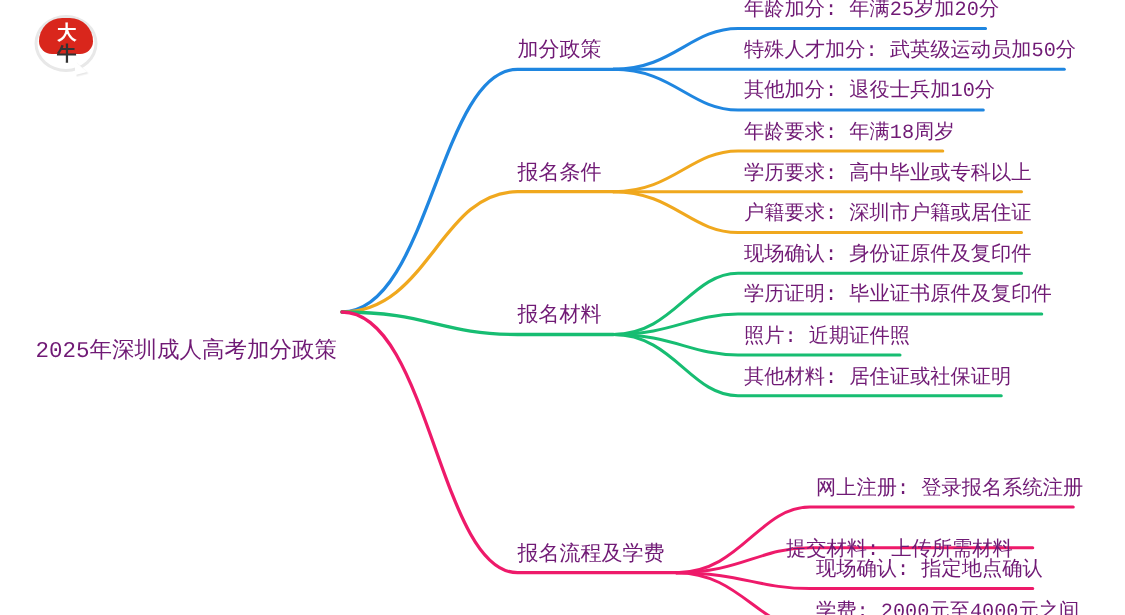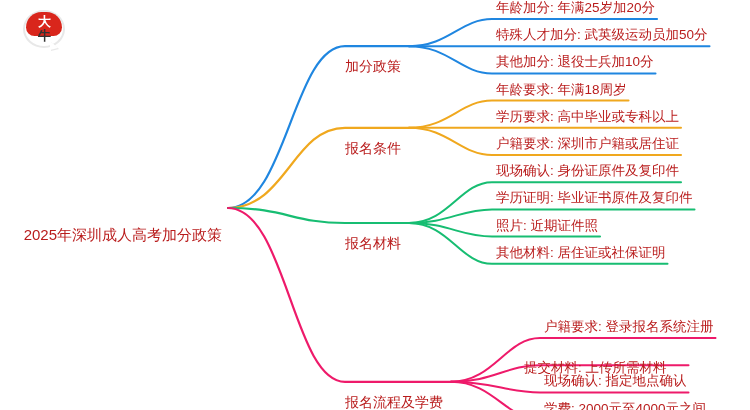--- a/index.html
+++ b/index.html
@@ -107,31 +107,30 @@
     left: 0;
     top: 0;
     width: 750px;
     height: 410px;
   }
   #map svg { display: block; }
 
   .node-label {
     position: absolute;
     white-space: nowrap;
-    color: #b91c1c;
-    font-family: Liberation Sans, sans-serif;
+    color: #701a75;
+    font-family: Liberation Mono, monospace;
   }
   .root-label {
     font-size: 15px;
     line-height: 18px;
   }
   .branch-label {
     font-size: 14px;
     line-height: 17px;
-    margin-top: 32px;
   }
   .leaf-label {
     font-size: 13.5px;
     line-height: 16px;
   }
 </style>
 </head>
 <body>
 
 <div id="logo">
@@ -176,18 +175,18 @@
       <div class="node-label branch-label" style="left: 345px; top: 107.8px;">报名条件</div>
       <div class="node-label leaf-label" style="left: 496px; top: 81.6px;">年龄要求: 年满18周岁</div>
       <div class="node-label leaf-label" style="left: 496px; top: 108.8px;">学历要求: 高中毕业或专科以上</div>
       <div class="node-label leaf-label" style="left: 496px; top: 136px;">户籍要求: 深圳市户籍或居住证</div>
       <div class="node-label branch-label" style="left: 345px; top: 203px;">报名材料</div>
       <div class="node-label leaf-label" style="left: 496px; top: 163.2px;">现场确认: 身份证原件及复印件</div>
       <div class="node-label leaf-label" style="left: 496px; top: 190.4px;">学历证明: 毕业证书原件及复印件</div>
       <div class="node-label leaf-label" style="left: 496px; top: 217.6px;">照片: 近期证件照</div>
       <div class="node-label leaf-label" style="left: 496px; top: 244.8px;">其他材料: 居住证或社保证明</div>
       <div class="node-label branch-label" style="left: 345px; top: 361.8px;">报名流程及学费</div>
-      <div class="node-label leaf-label" style="left: 544px; top: 319px;">户籍要求: 登录报名系统注册</div>
+      <div class="node-label leaf-label" style="left: 544px; top: 319px;">网上注册: 登录报名系统注册</div>
       <div class="node-label leaf-label" style="left: 524px; top: 346.2px; margin-top: 14px;">提交材料: 上传所需材料</div>
       <div class="node-label leaf-label" style="left: 544px; top: 373.4px;">现场确认: 指定地点确认</div>
       <div class="node-label leaf-label" style="left: 544px; top: 400.6px;">学费: 2000元至4000元之间</div>
     </div>
 </div>
 
 </body></html>

